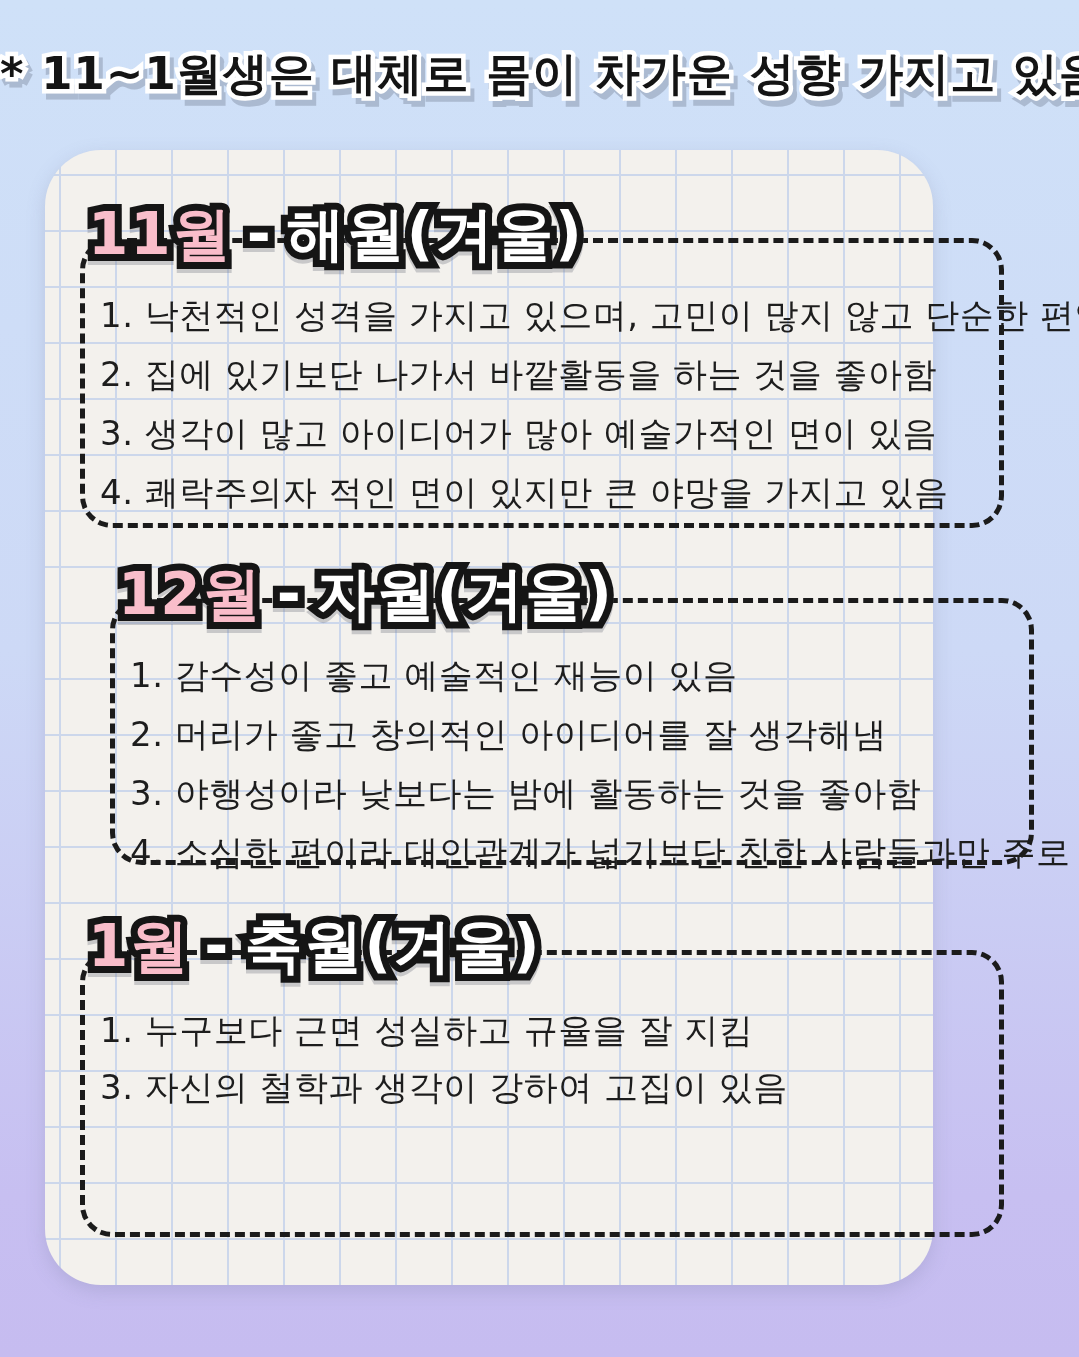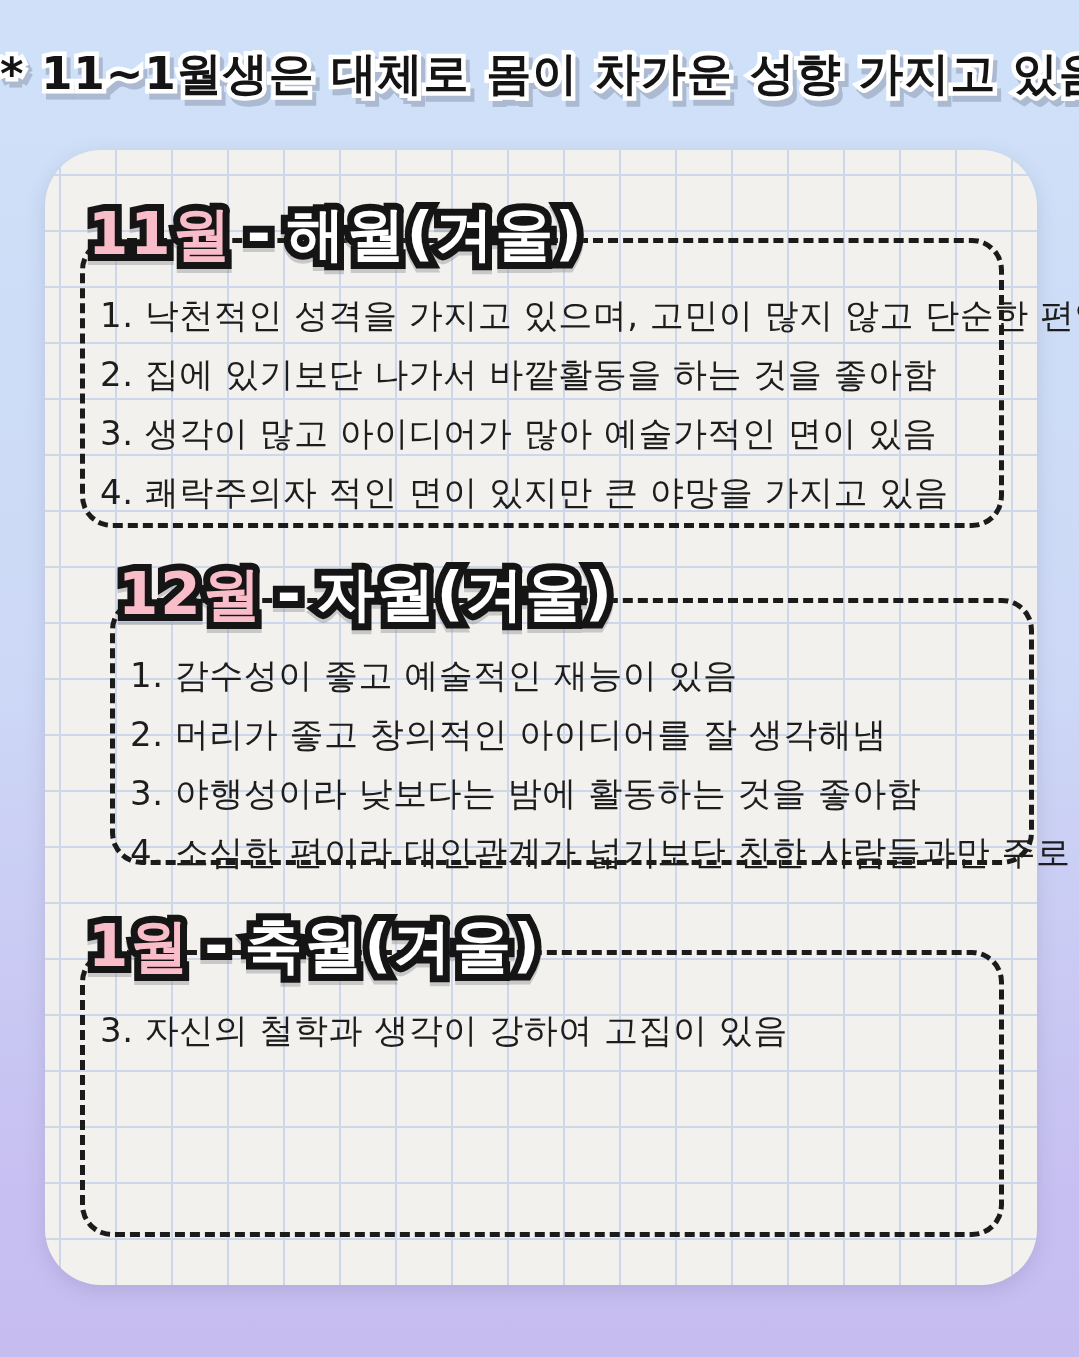--- a/index.html
+++ b/index.html
@@ -24,21 +24,21 @@
     -webkit-text-stroke: 9px #ffffff;
     paint-order: stroke fill;
     filter: drop-shadow(4px 6px 0 rgba(142,154,176,0.55));
     white-space: nowrap;
   }
 
   
   .card {
     position: absolute;
     left: 45px; top: 150px;
-    width: 992px; height: 1135px;
+    width: 888px; height: 1135px;
     border-radius: 56px;
     background-color: #f3f1ed;
     background-image:
       linear-gradient(#ccd7eb 2px, transparent 2px),
       linear-gradient(90deg, #ccd7eb 2px, transparent 2px);
     background-size: 56px 56px;
     background-position: 14px 24px;
     box-shadow: 0 6px 18px rgba(120,125,160,0.25);
   }
 
@@ -128,17 +128,18 @@
       <li>4. 소심한 편이라 대인관계가 넓기보단 친한 사람들과만 주로 지냄</li>
     </ul>
   </div>
 
   <div class="section section-3">
     <div class="dash-box"></div>
     <div class="section-header">
       <span class="month">1월</span><span class="sep">-</span><span class="sname">축월(겨울)</span>
     </div>
     <ul class="items">
+      <li>1. 누구보다 근면 성실하고 규율을 잘 지킴</li>
       <li>3. 자신의 철학과 생각이 강하여 고집이 있음</li>
     </ul>
   </div>
 
 </div>
 
 </body></html>

